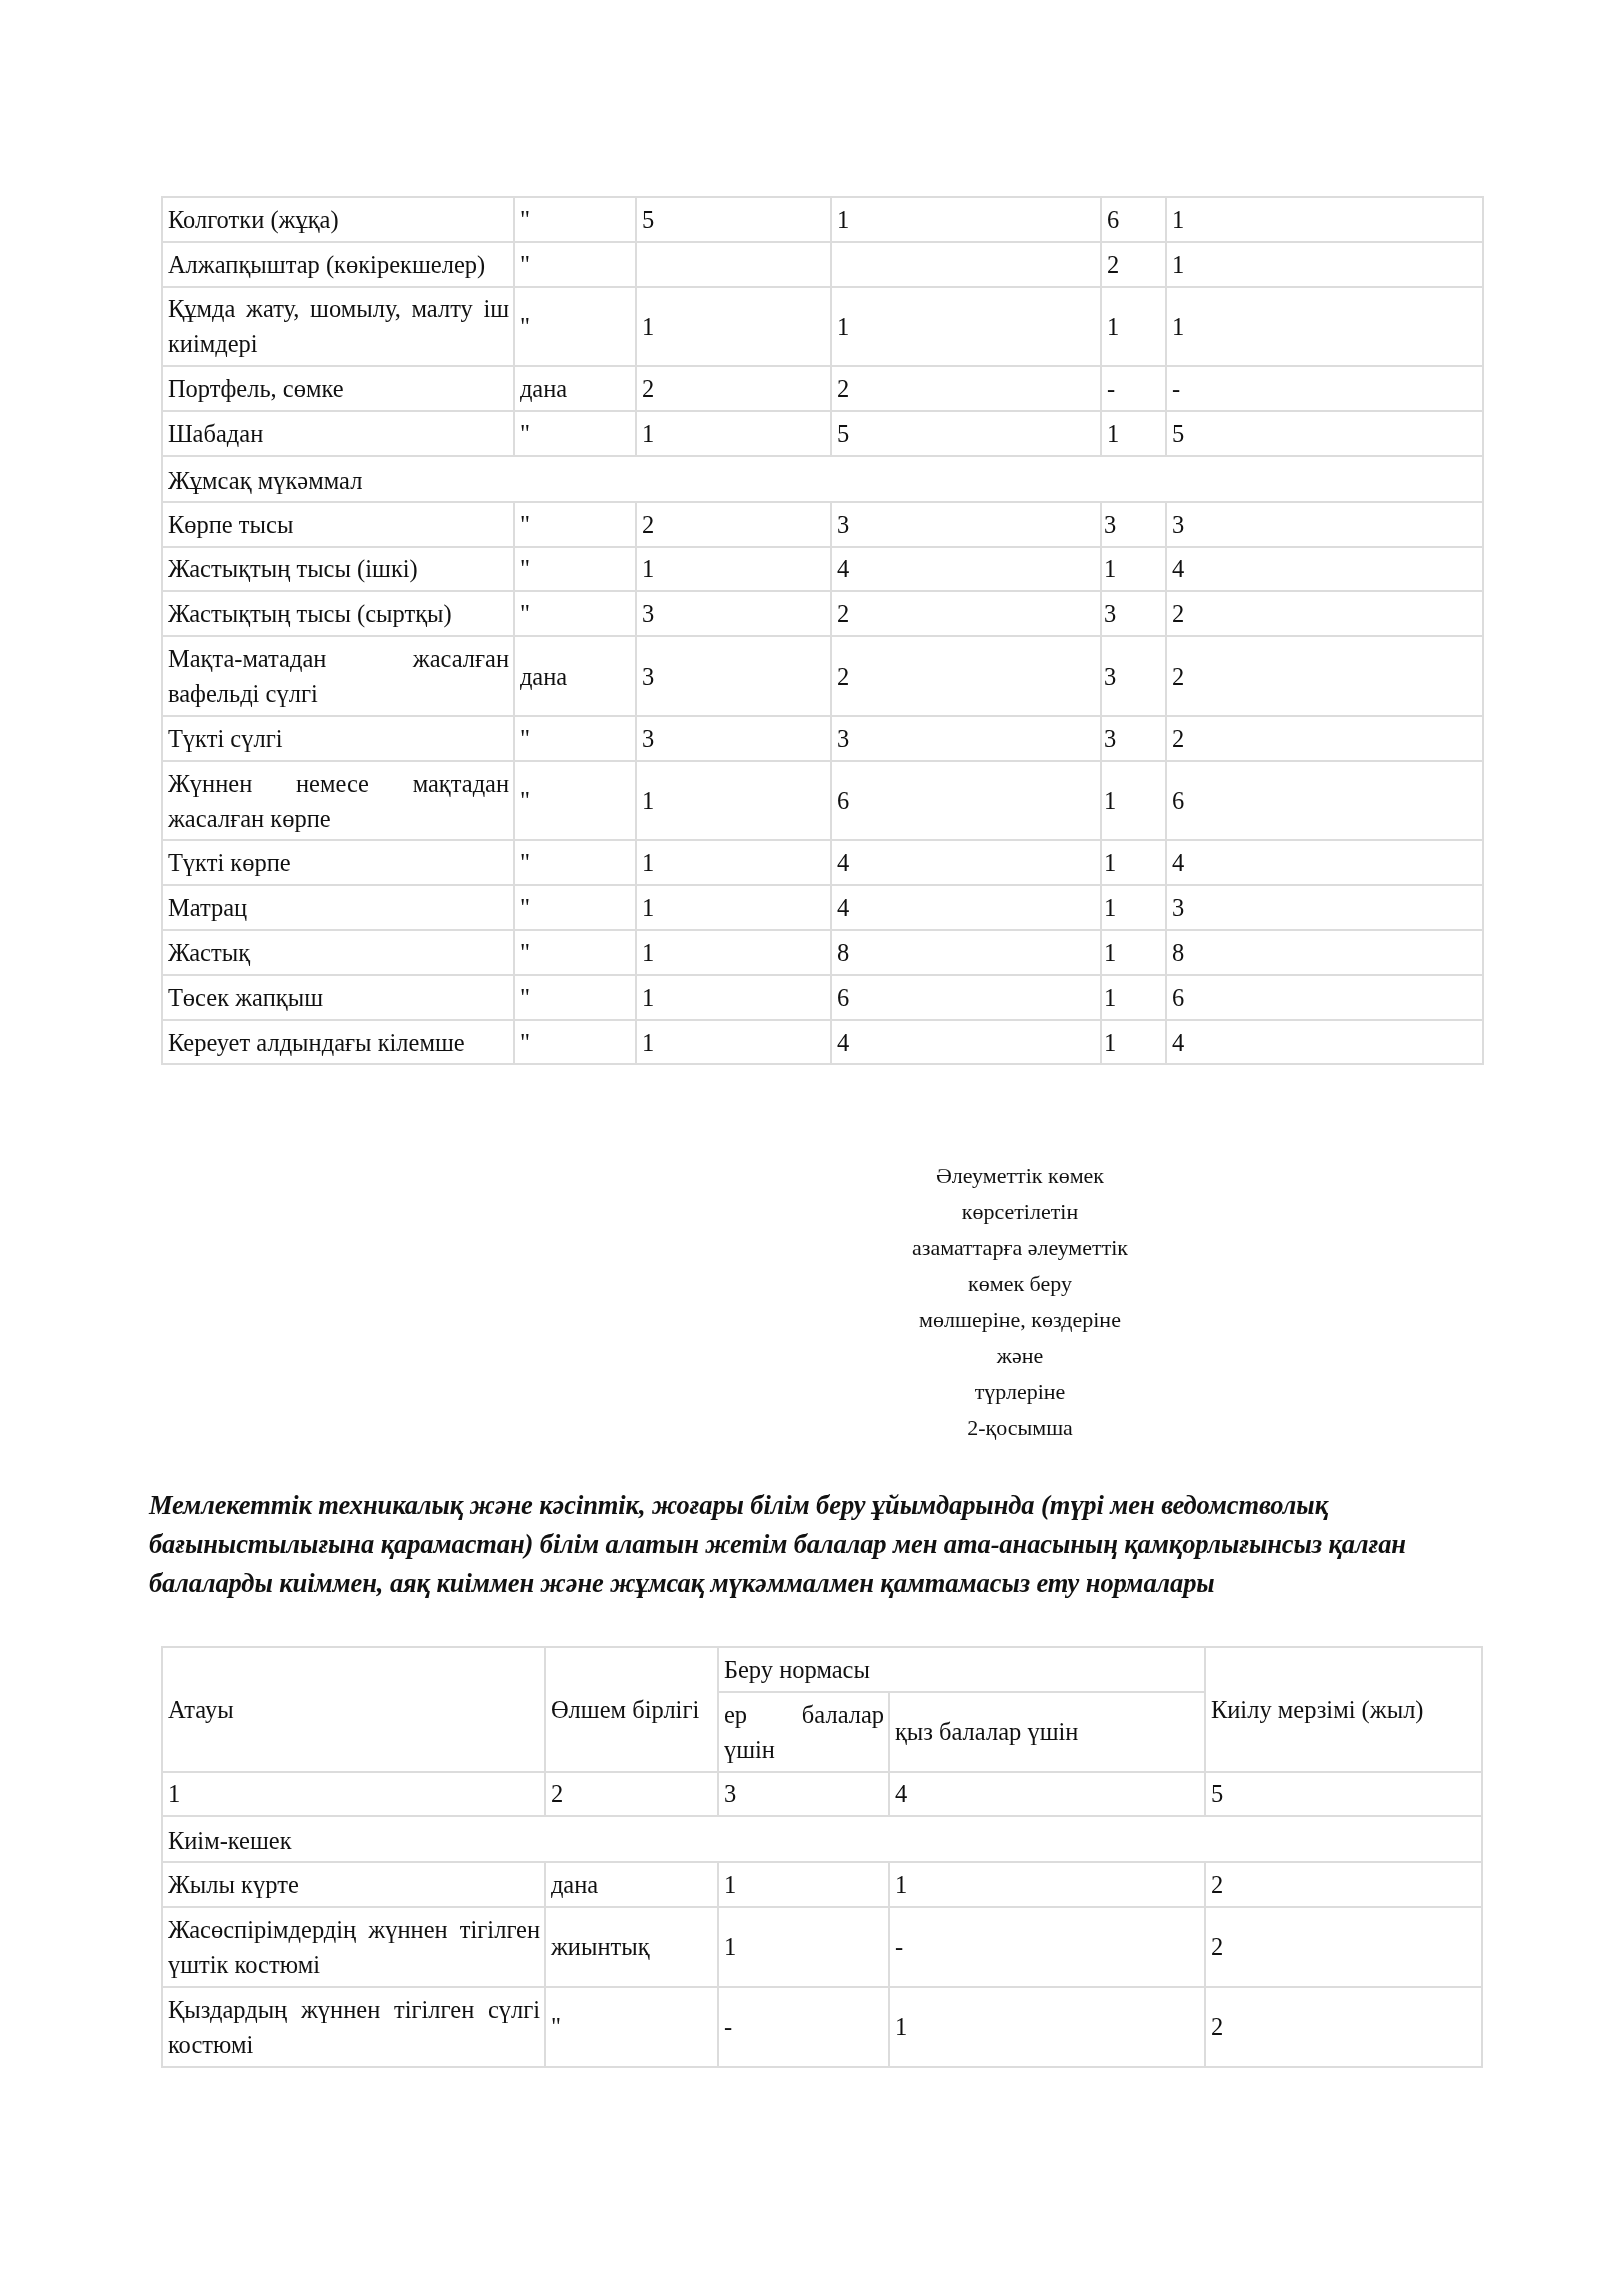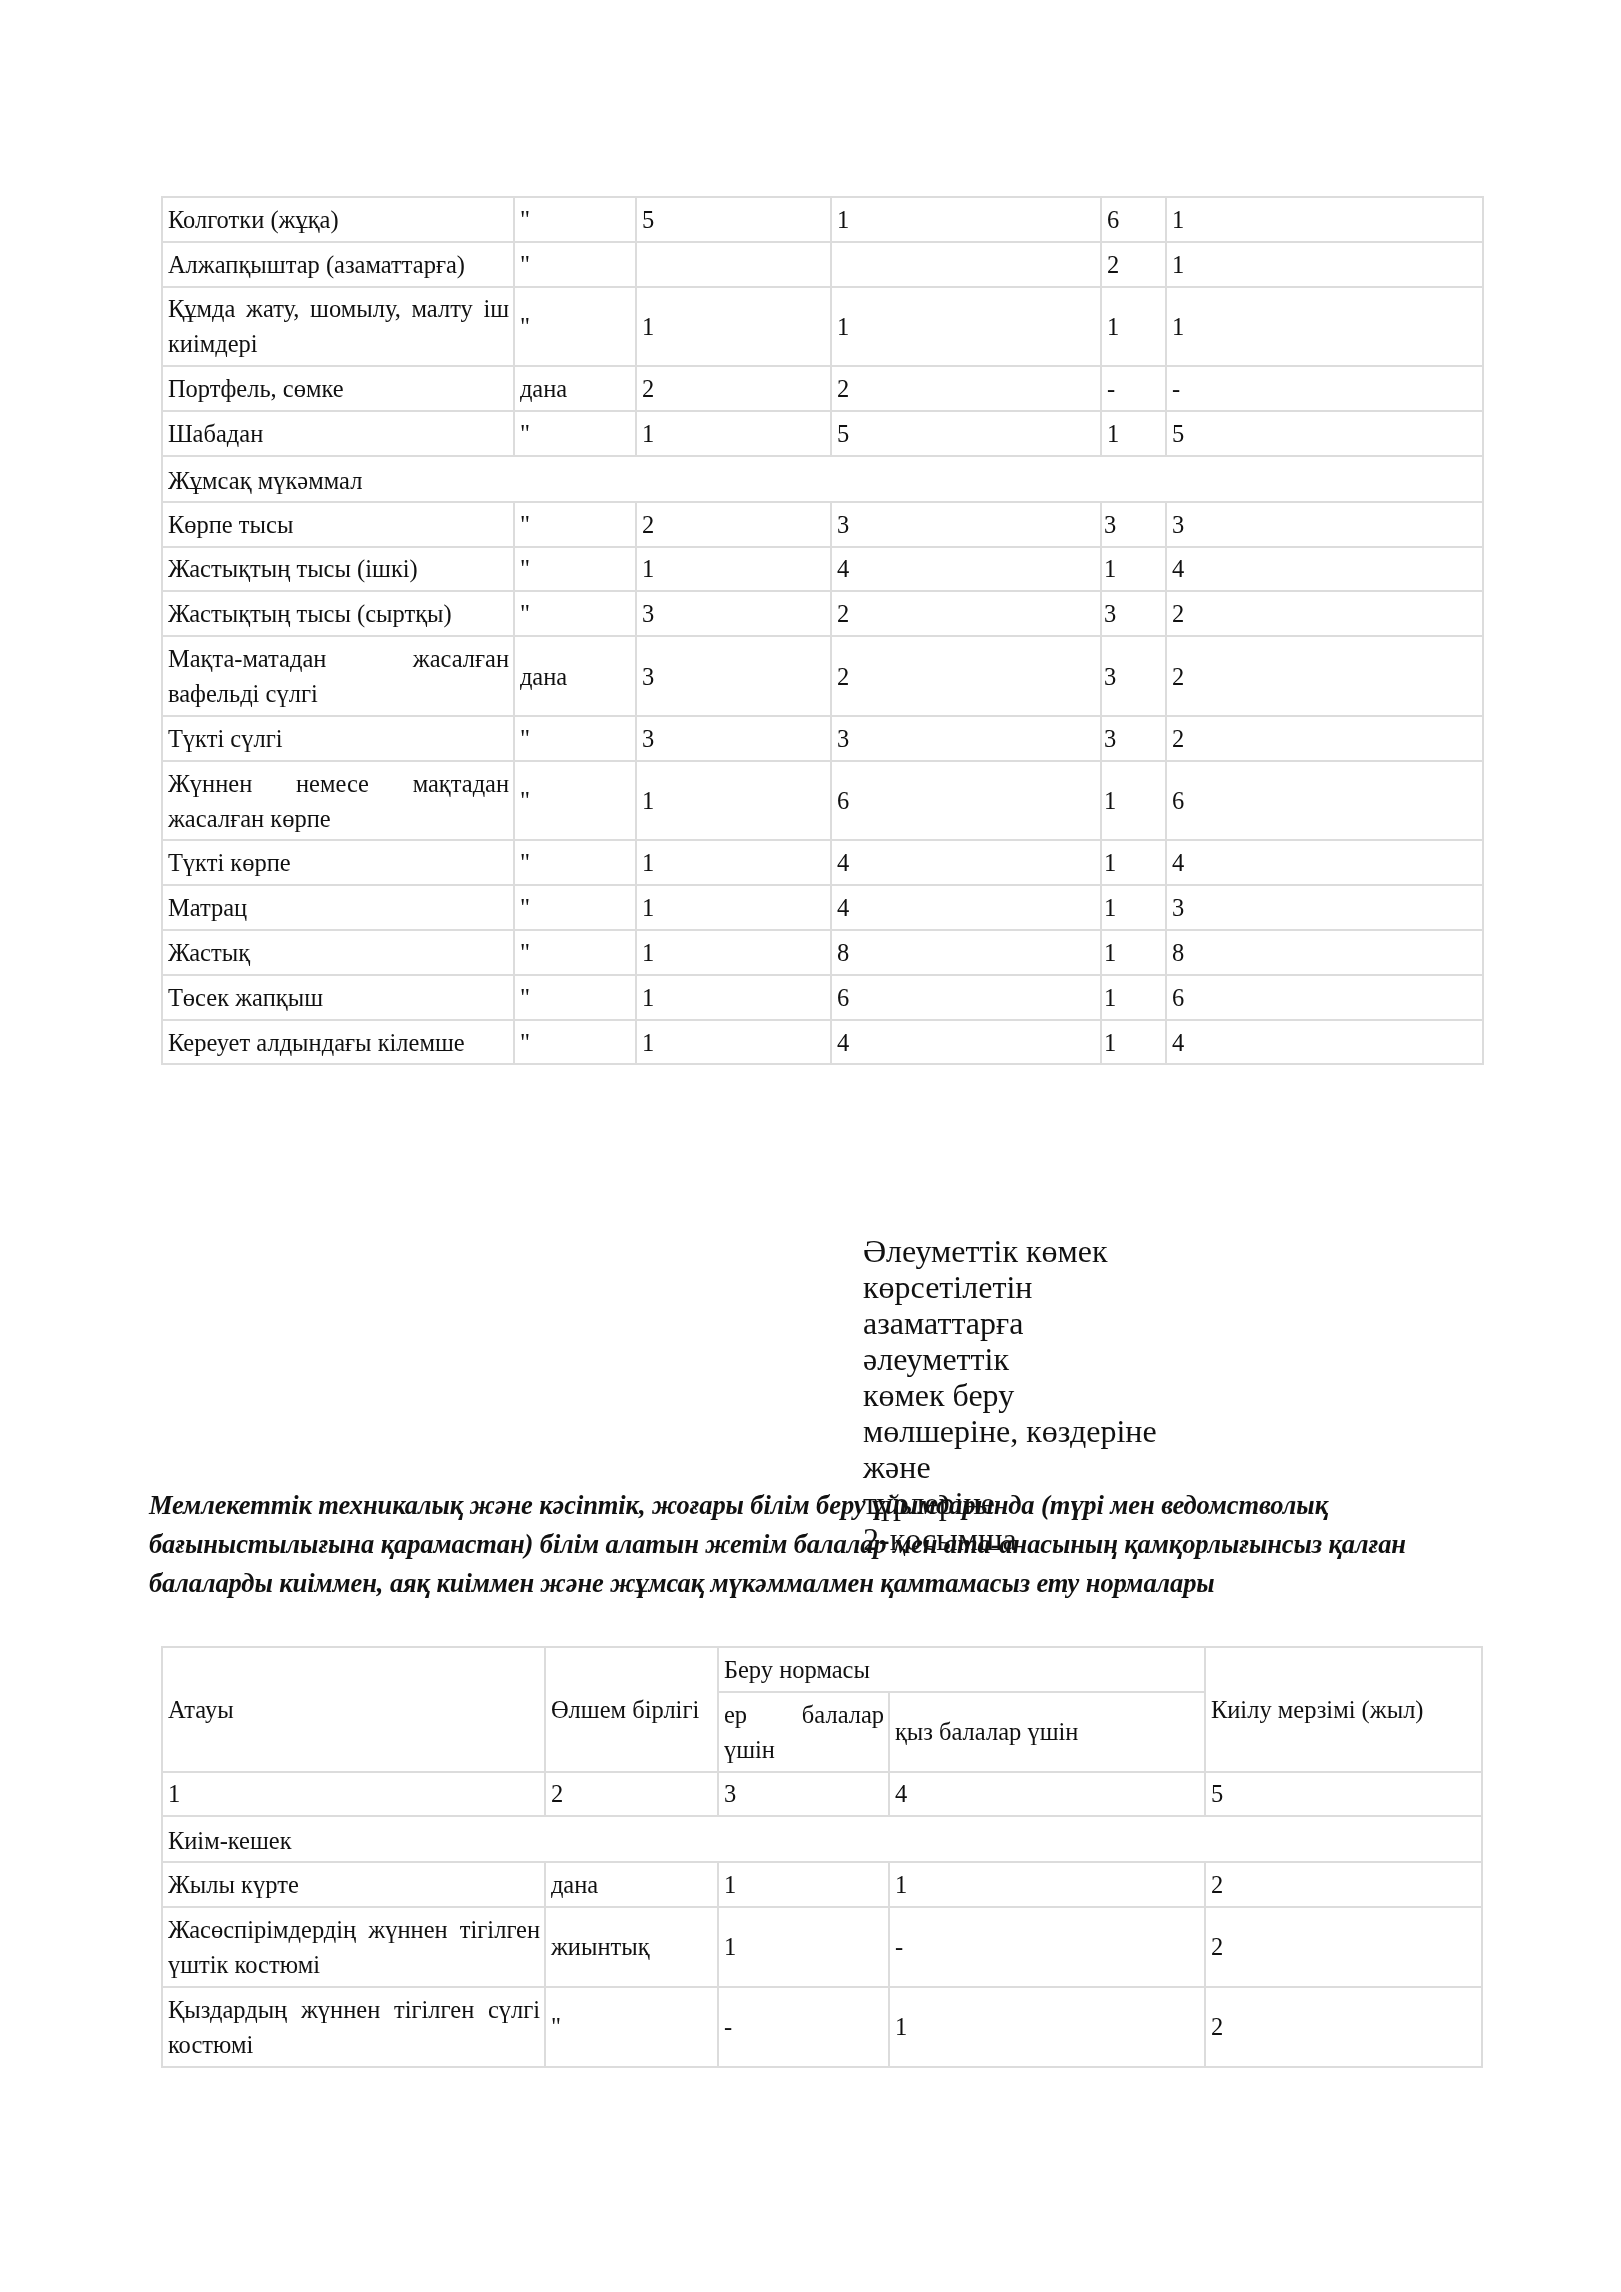--- a/index.html
+++ b/index.html
@@ -5,21 +5,21 @@
   html, body { margin: 0; padding: 0; background: #ffffff; }
   body { width: 1621px; height: 2293px; position: relative; font-family: "Liberation Serif", serif; color: #111; }
   .page { position: absolute; left: 0; top: 0; width: 1621px; height: 2293px; }
   table { border-collapse: collapse; position: absolute; table-layout: fixed; }
   td { border: 2.9px solid #dcdcdc; font-size: 24.5px; line-height: 35px; padding: 3.9px 3.9px 3.9px 4.9px; vertical-align: middle; text-align: left; }
   td.name { text-align: justify; text-align-last: left; border-radius: 21px; }
   td.quote { vertical-align: middle; }
   td.section { padding-top: 5.9px; padding-bottom: 3px; }
   #table1 { left: 161px; top: 196px; width: 1319px; }
   #table2 { left: 161px; top: 1646px; width: 1319px; }
-  .annex { position: absolute; left: 863px; top: 1233px; width: 314px; text-align: left; font-size: 32px; line-height: 36px; }
+  .annex { position: absolute; left: 863px; top: 1158px; width: 314px; text-align: center; font-size: 22px; line-height: 36px; }
   .title { position: absolute; left: 149px; top: 1486px; width: 1343px; font-weight: bold; font-size: 26.5px; line-height: 39px; font-family: "Liberation Serif", serif; letter-spacing: -0.1px; font-style: italic; }
 </style>
 </head>
 <body>
 
 <div class="page">
 
   <table id="table1">
     <colgroup>
       <col style="width:352px">
@@ -32,21 +32,21 @@
     <tbody id="t1-top">
         <tr>
           <td class="name">Колготки (жұқа)</td>
           <td class="quote">"</td>
           <td>5</td>
           <td>1</td>
           <td>6</td>
           <td>1</td>
         </tr>
         <tr>
-          <td class="name">Алжапқыштар (азаматтарға)</td>
+          <td class="name">Алжапқыштар (көкірекшелер)</td>
           <td class="quote">"</td>
           <td></td>
           <td></td>
           <td>2</td>
           <td>1</td>
         </tr>
         <tr>
           <td class="name">Құмда жату, шомылу, малту іш киімдері</td>
           <td class="quote">"</td>
           <td>1</td>

